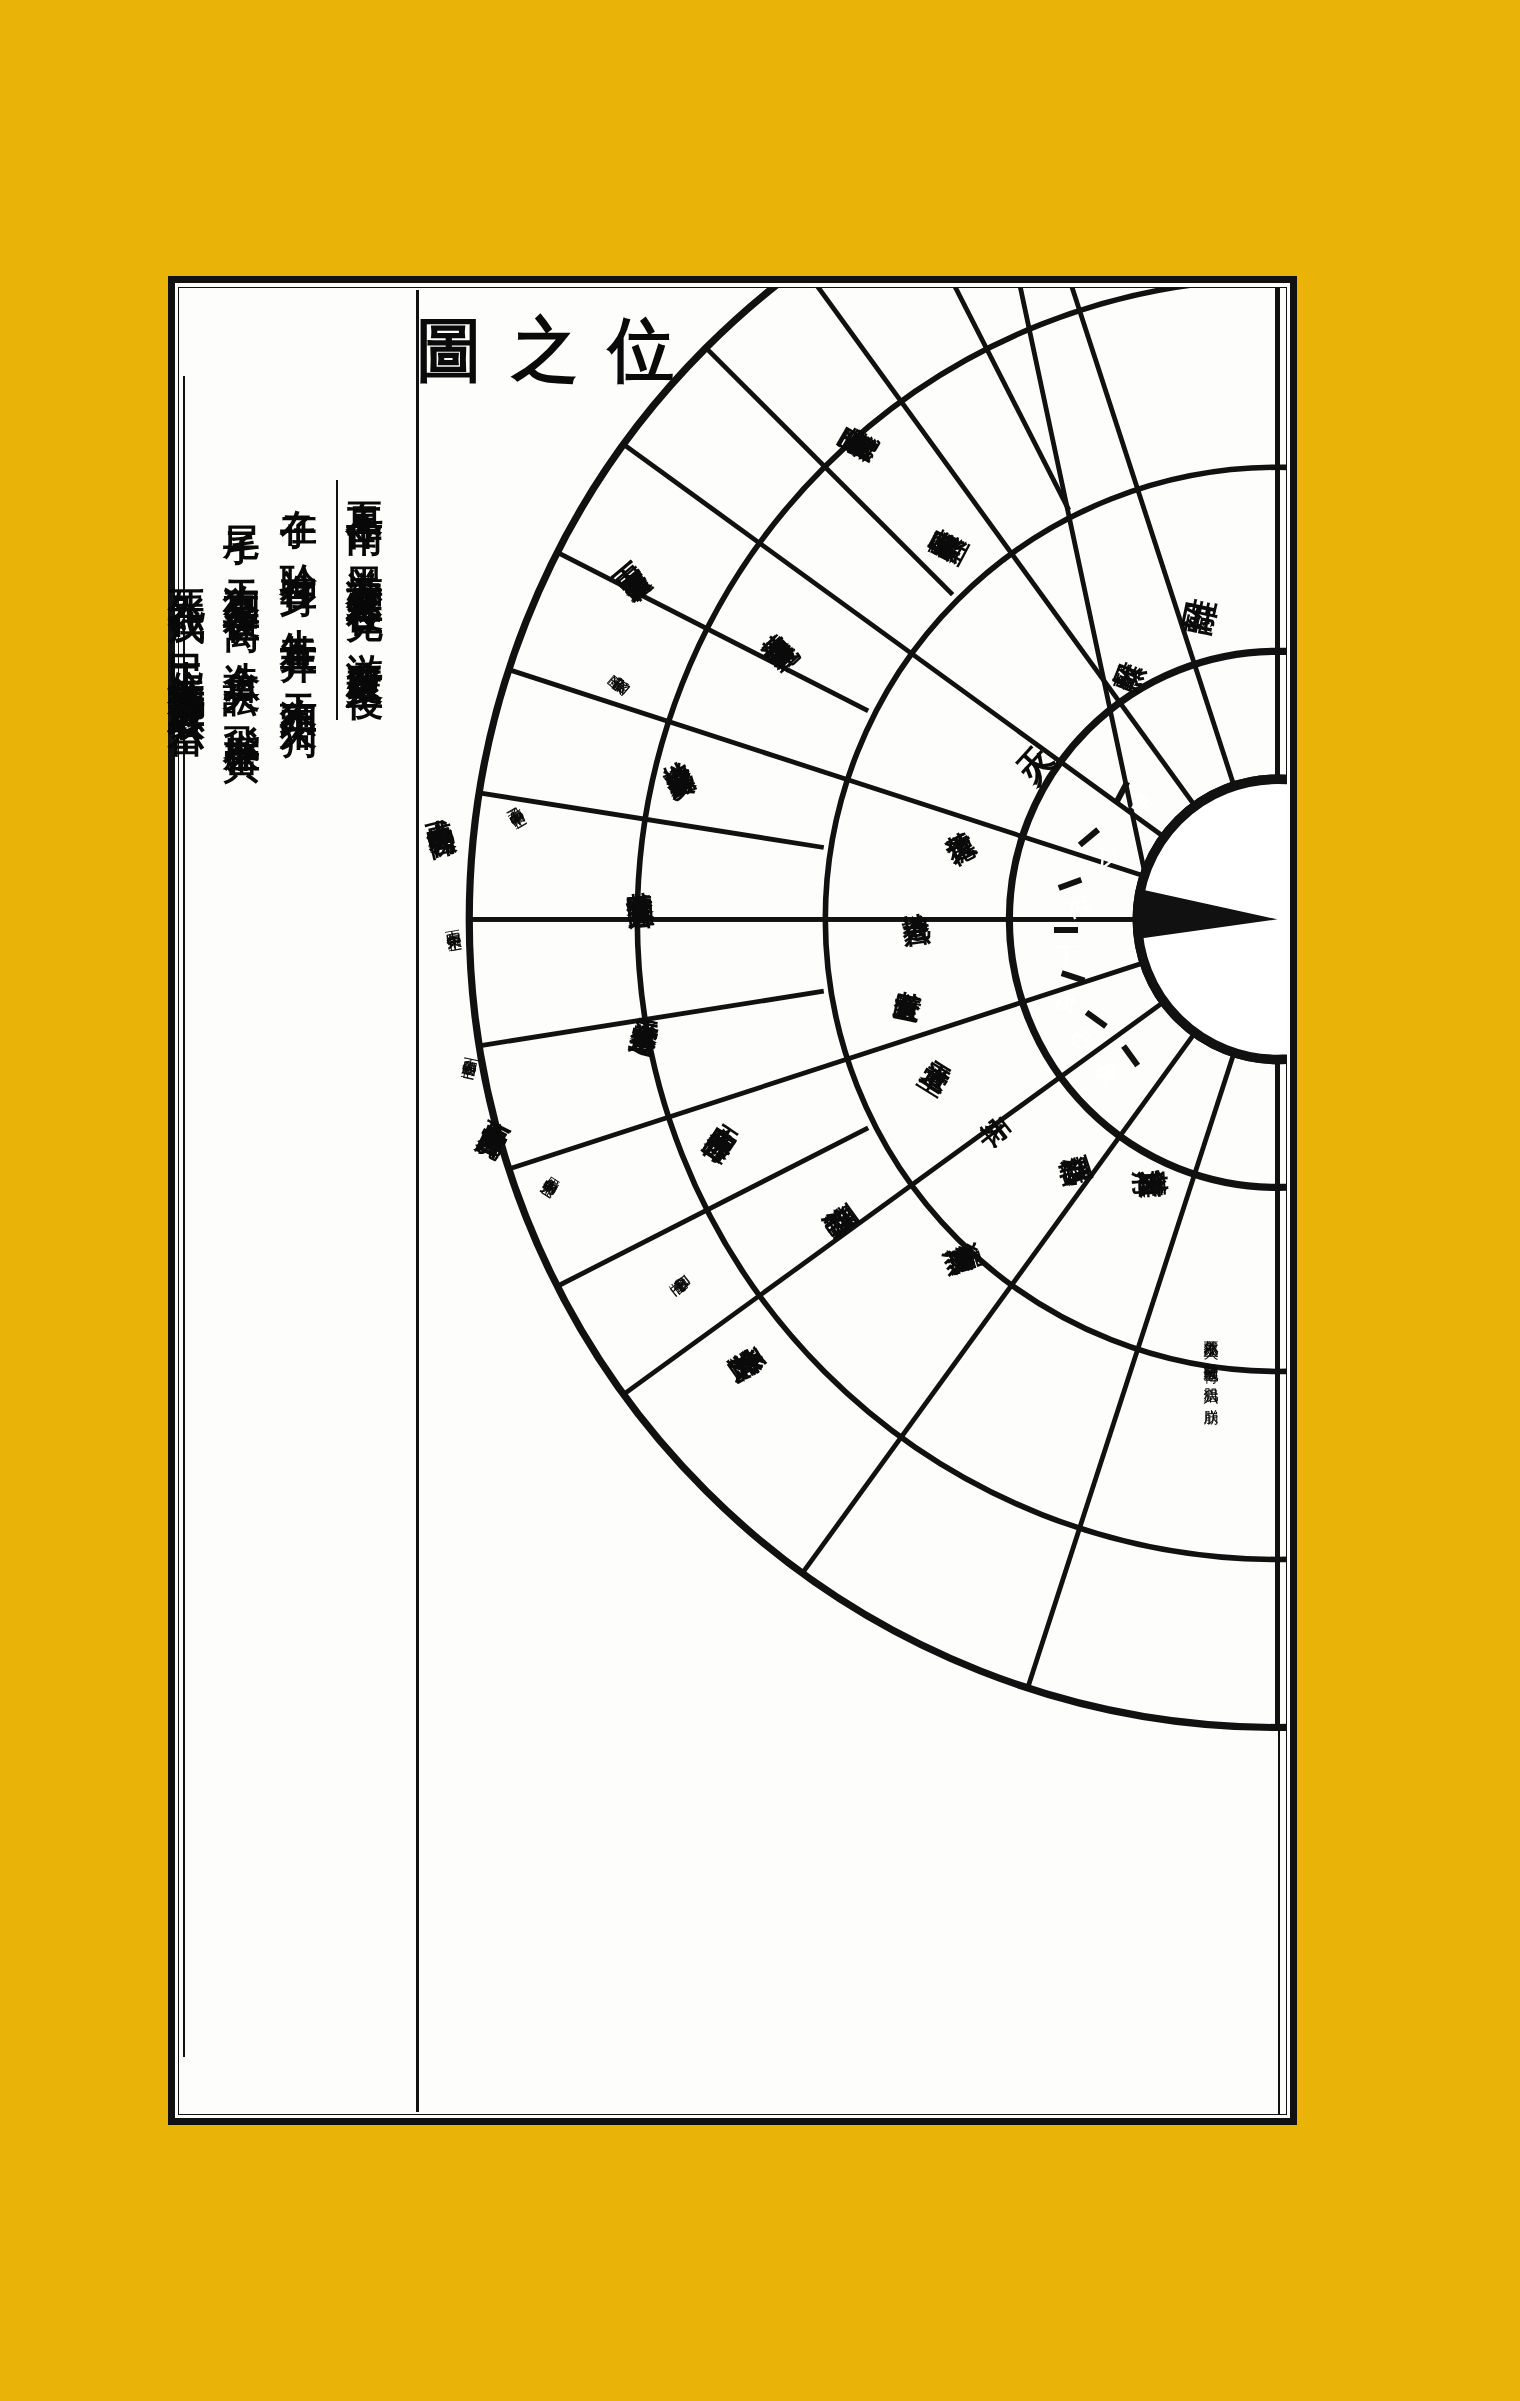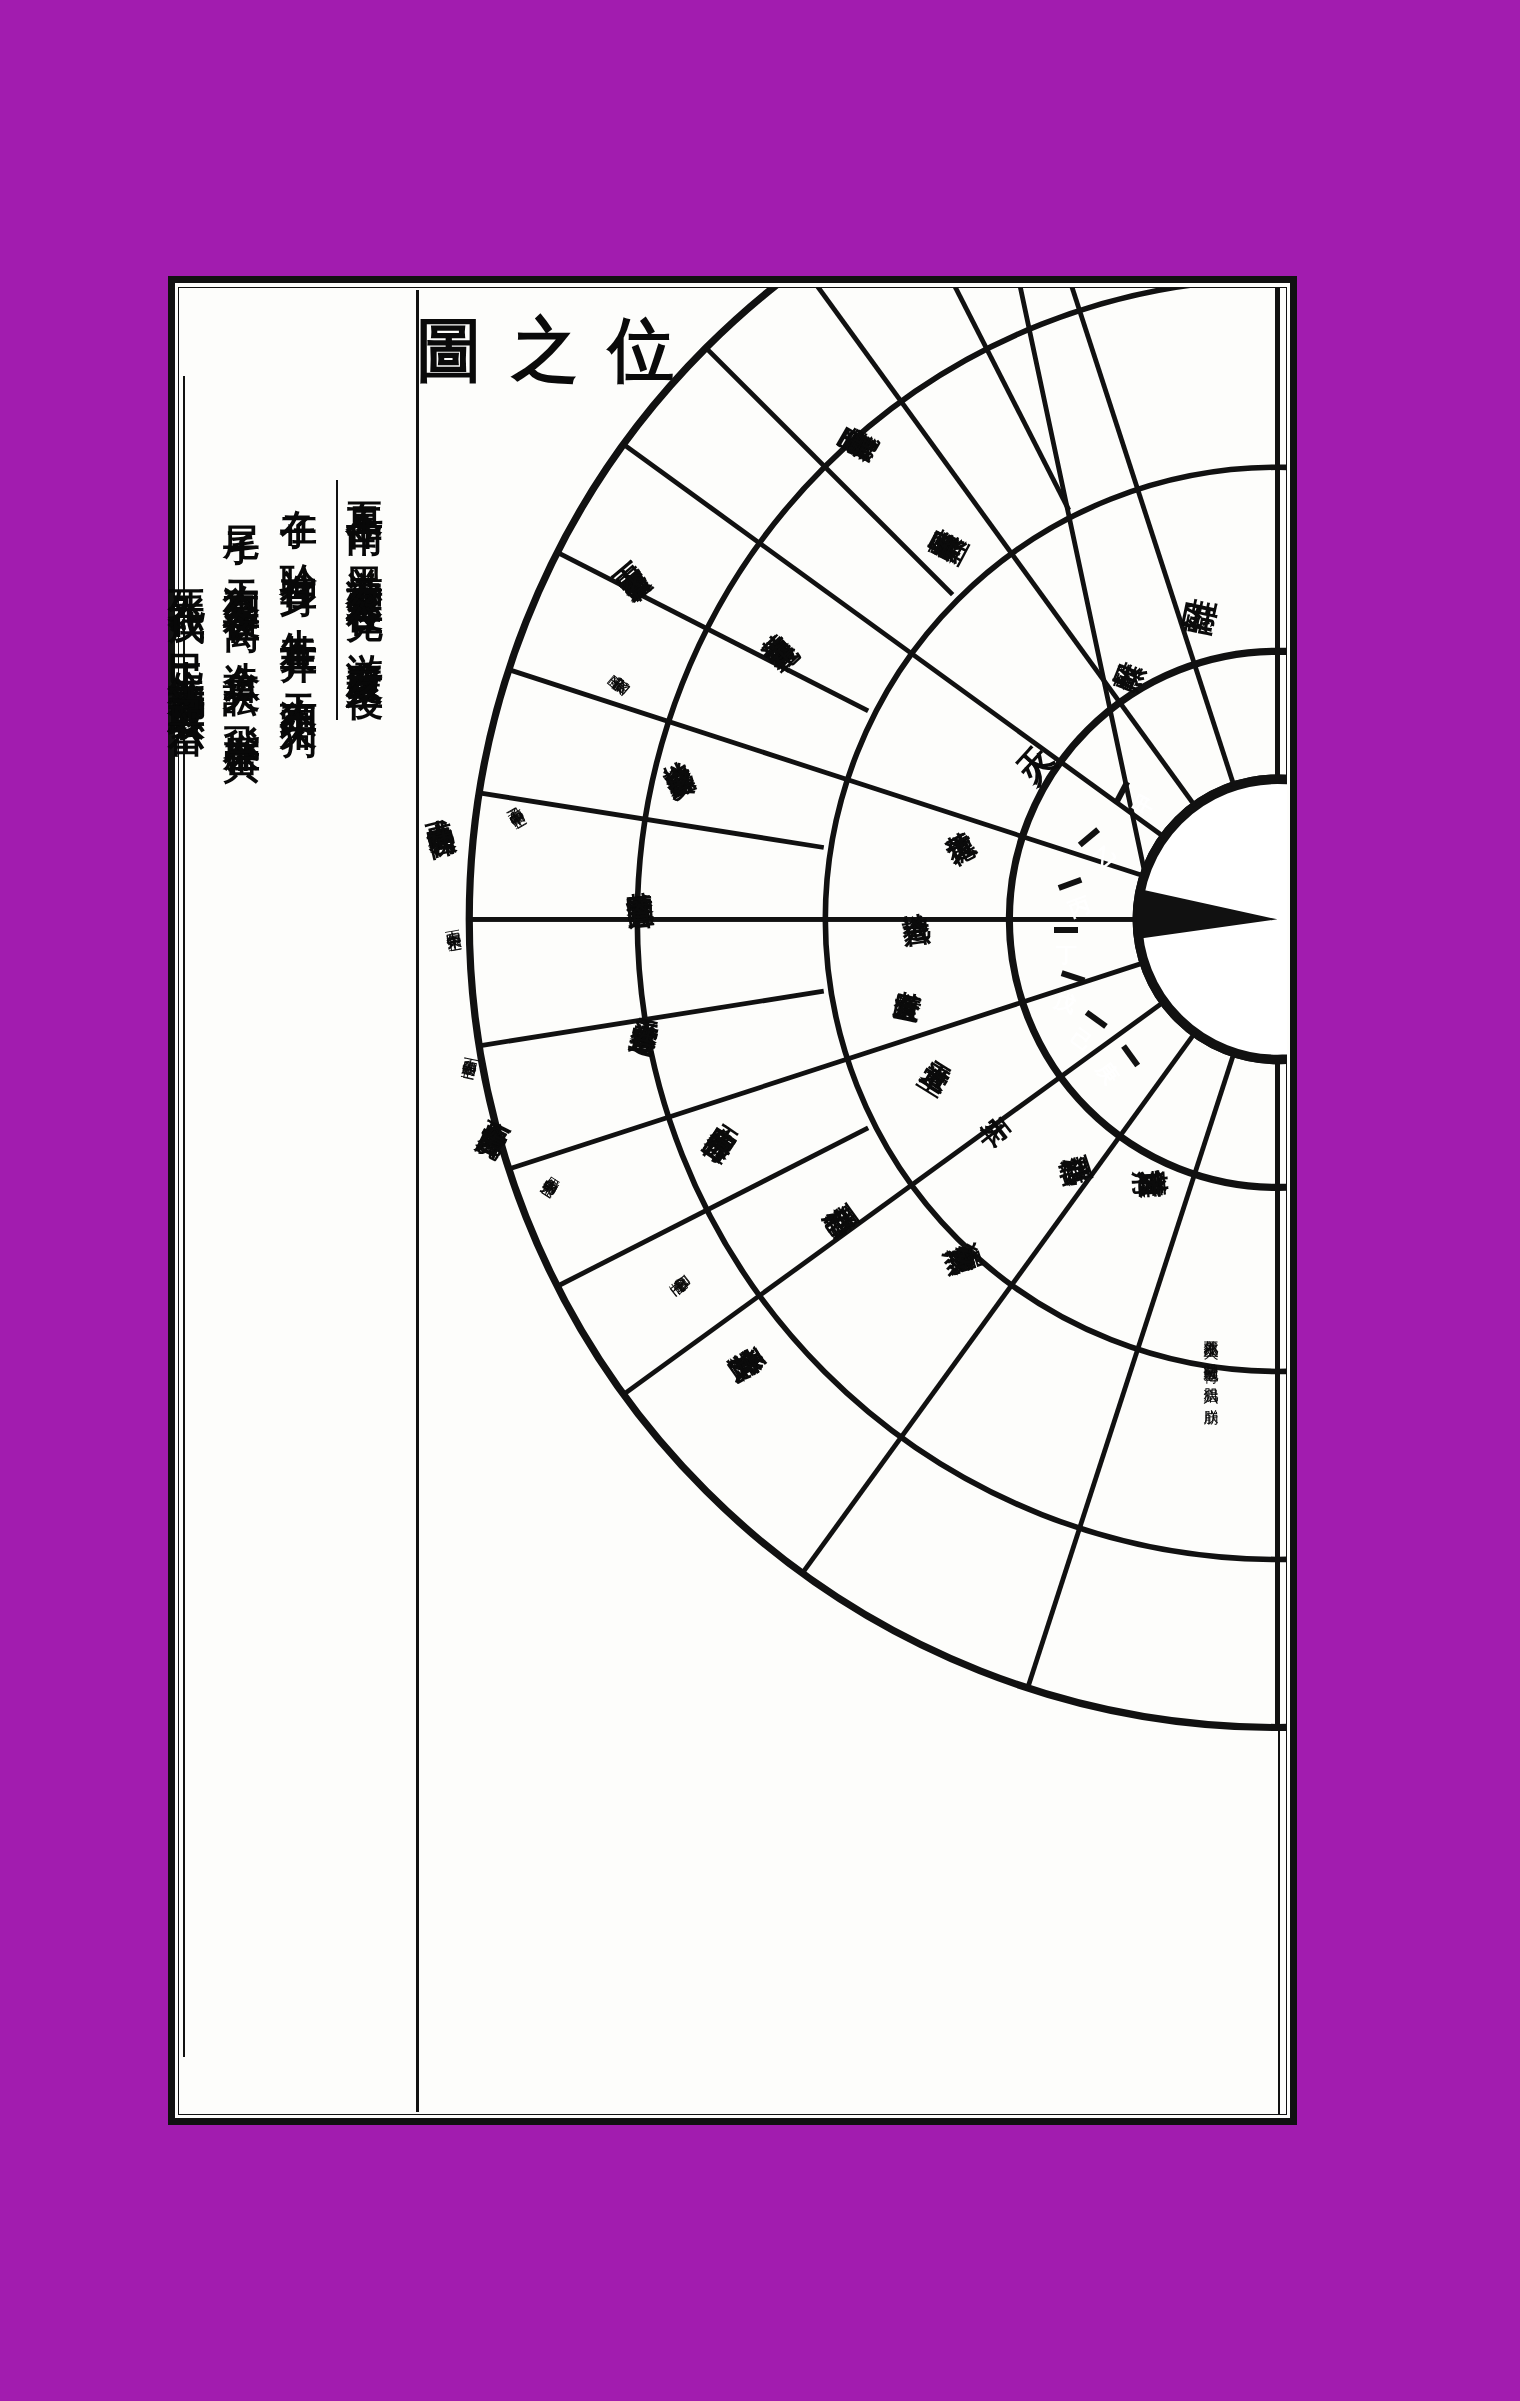--- a/index.html
+++ b/index.html
@@ -10,21 +10,21 @@
   body {
     width: 1521px;
     height: 2401px;
     font-family: "DejaVu Sans", sans-serif;
     overflow: hidden;
   }
   #page {
     position: relative;
     width: 1521px;
     height: 2401px;
-    background: #a21caf;
+    background: #eab308;
   }
 
   
   .frame-outer {
     position: absolute;
     left: 168px;
     top: 276px;
     width: 1129px;
     height: 1849px;
     border: 7.2px solid #111;

